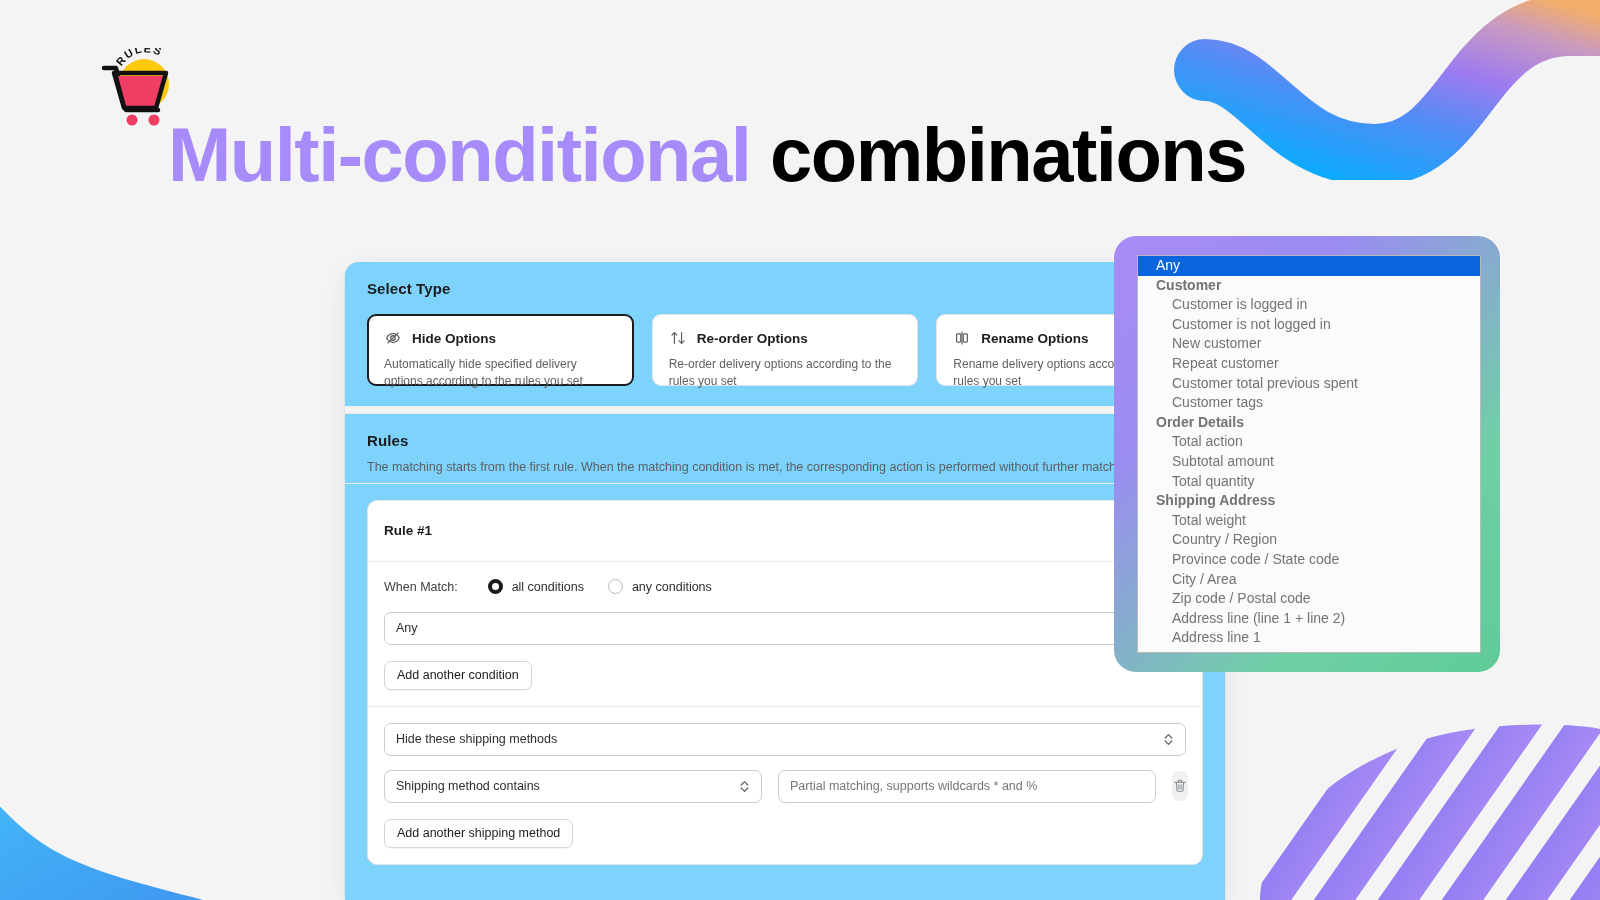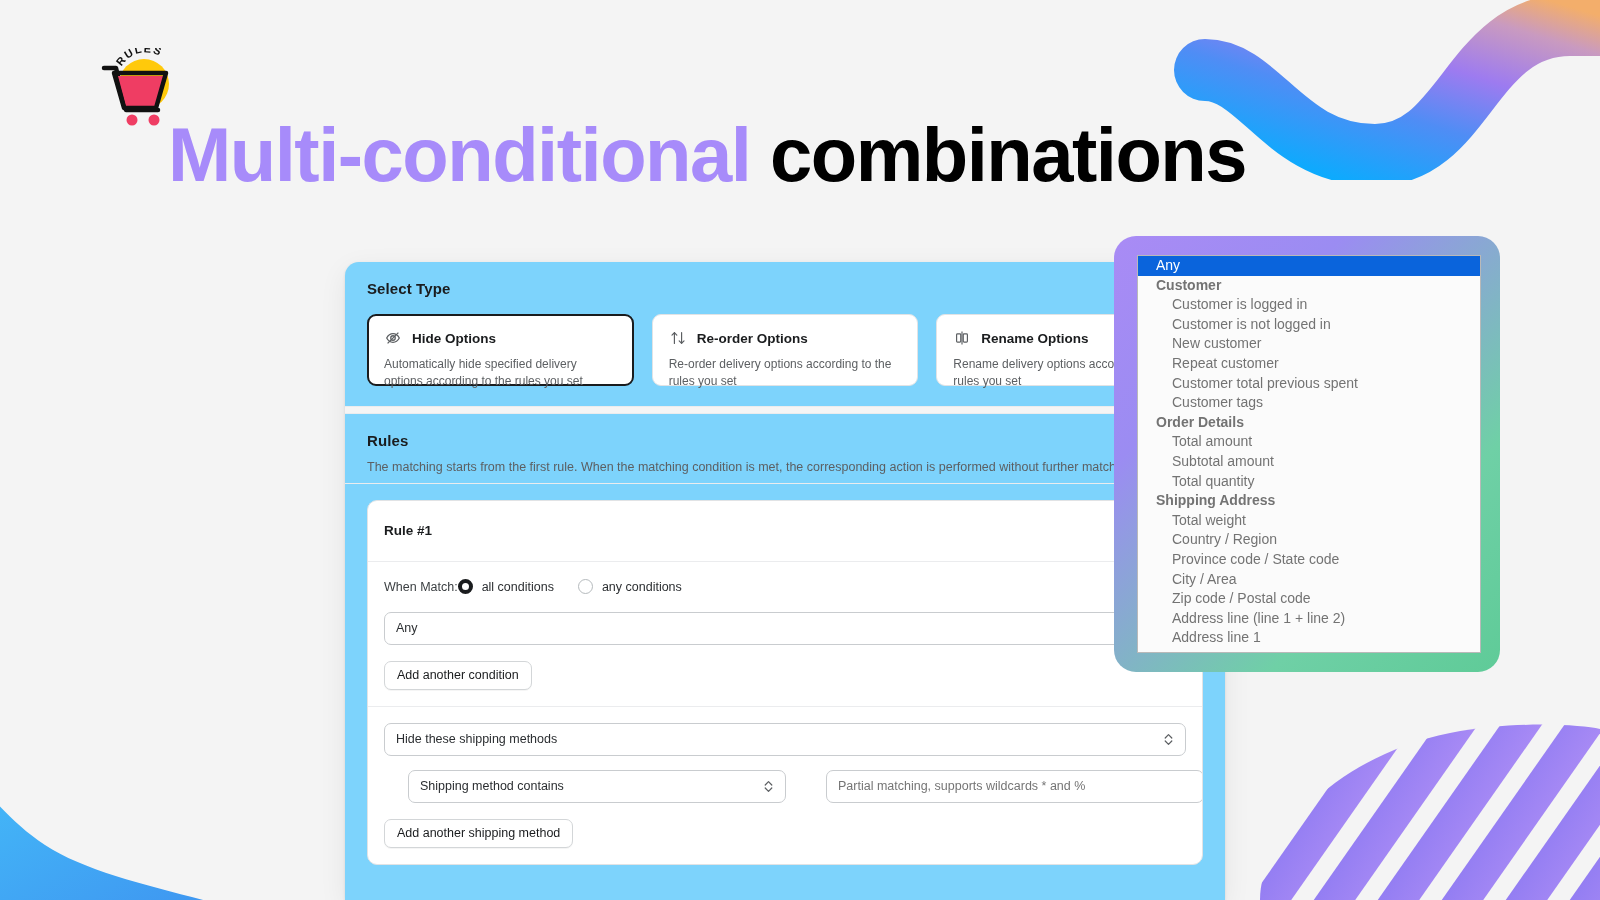--- a/index.html
+++ b/index.html
@@ -76,21 +76,21 @@
   .rule-title { font-size: 13.5px; font-weight: 700; color: #1a1c1e; }
   .icon-btn {
     width: 30px; height: 30px; border-radius: 7px; background: #f1f1f1;
     display: flex; align-items: center; justify-content: center; border: none;
     color: #8c9196;
   }
   .icon-btn svg { width: 16px; height: 16px; }
 
   .rule-body { padding: 14px 16px 16px 16px; }
   .match-row { display: flex; align-items: center; gap: 0; height: 22px; }
-  .match-label { font-size: 12.5px; color: #3b3f42; margin-right: 0; }
+  .match-label { font-size: 12.5px; color: #3b3f42; margin-right: 30px; }
   .radio-item { display: flex; align-items: center; gap: 9px; margin-right: 24px; }
   .radio {
     width: 15px; height: 15px; border-radius: 50%;
     border: 1.5px solid #b5babd; background: #fff; flex: 0 0 15px; position: relative;
   }
   .radio.checked { border: 4.5px solid #1a1c1e; }
   .radio-label { font-size: 12.5px; color: #2b2e31; }
 
   .field {
     margin-top: 14px; height: 33px; border: 1px solid #c9cccf; border-radius: 7px;
@@ -102,21 +102,21 @@
 
   .ghost-btn {
     margin-top: 16px; display: inline-flex; align-items: center; height: 29px;
     padding: 0 12px; border: 1px solid #d3d6d8; border-radius: 7px;
     background: #fff; font-size: 12.5px; color: #1a1c1e;
     box-shadow: 0 1px 0 rgba(0,0,0,.04);
   }
 
   .action-zone { border-top: 1px solid #ebecee; padding: 16px; }
   .row2 { display: flex; gap: 16px; align-items: center; margin-top: 14px; }
-  .row2 .field { margin-top: 0; margin-left: 24px; }
+  .row2 .field { margin-top: 0; }
   .f-sm  { width: 378px; flex: 0 0 378px; }
   .f-md  { width: 378px; flex: 0 0 378px; }
   .f-full{ width: 100%; }
   .placeholder { color: #6d7175; }
 
   
   .dropdown-frame {
     position: absolute; left: 1114px; top: 236px;
     width: 386px; height: 436px; border-radius: 22px;
     background: linear-gradient(135deg, #a98bf5 0%, #9b8cf2 28%, #6fd0a6 72%, #5fcb98 100%);
@@ -344,21 +344,21 @@
 <div class="dropdown-list" id="dropdown-list">
     <div class="opt selected">Any</div>
     <div class="opt group">Customer</div>
     <div class="opt">Customer is logged in</div>
     <div class="opt">Customer is not logged in</div>
     <div class="opt">New customer</div>
     <div class="opt">Repeat customer</div>
     <div class="opt">Customer total previous spent</div>
     <div class="opt">Customer tags</div>
     <div class="opt group">Order Details</div>
-    <div class="opt">Total amount</div>
+    <div class="opt">Total action</div>
     <div class="opt">Subtotal amount</div>
     <div class="opt">Total quantity</div>
     <div class="opt group">Shipping Address</div>
     <div class="opt">Total weight</div>
     <div class="opt">Country / Region</div>
     <div class="opt">Province code / State code</div>
     <div class="opt">City / Area</div>
     <div class="opt">Zip code / Postal code</div>
     <div class="opt">Address line (line 1 + line 2)</div>
     <div class="opt">Address line 1</div>

